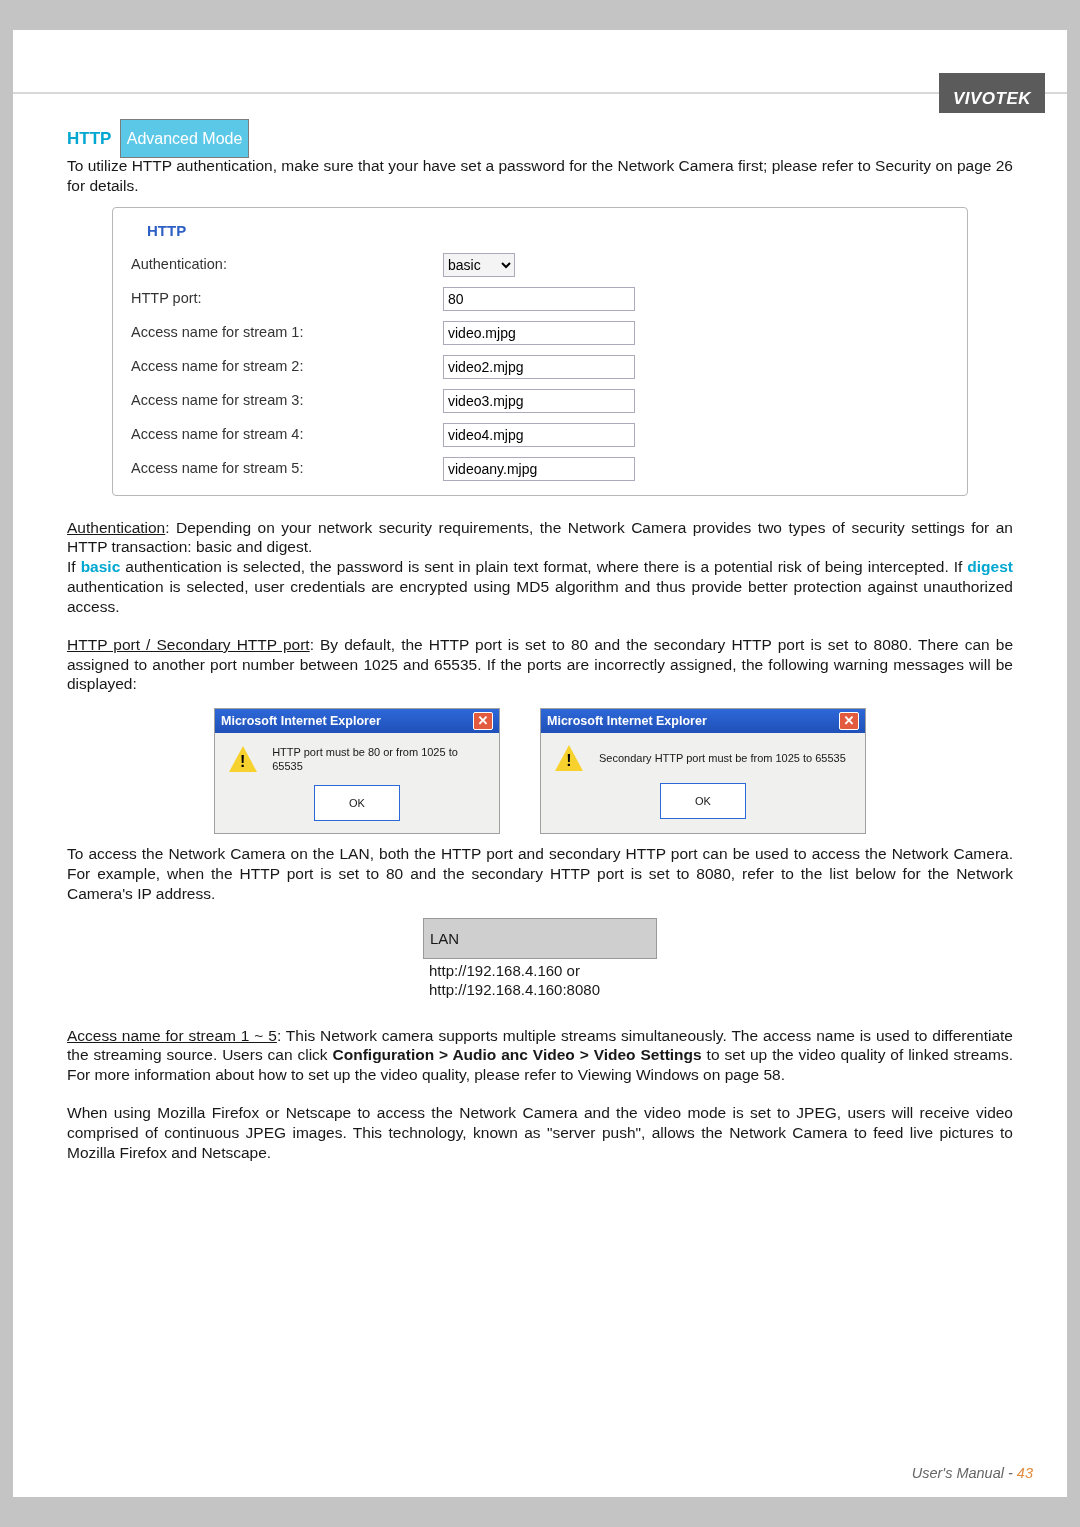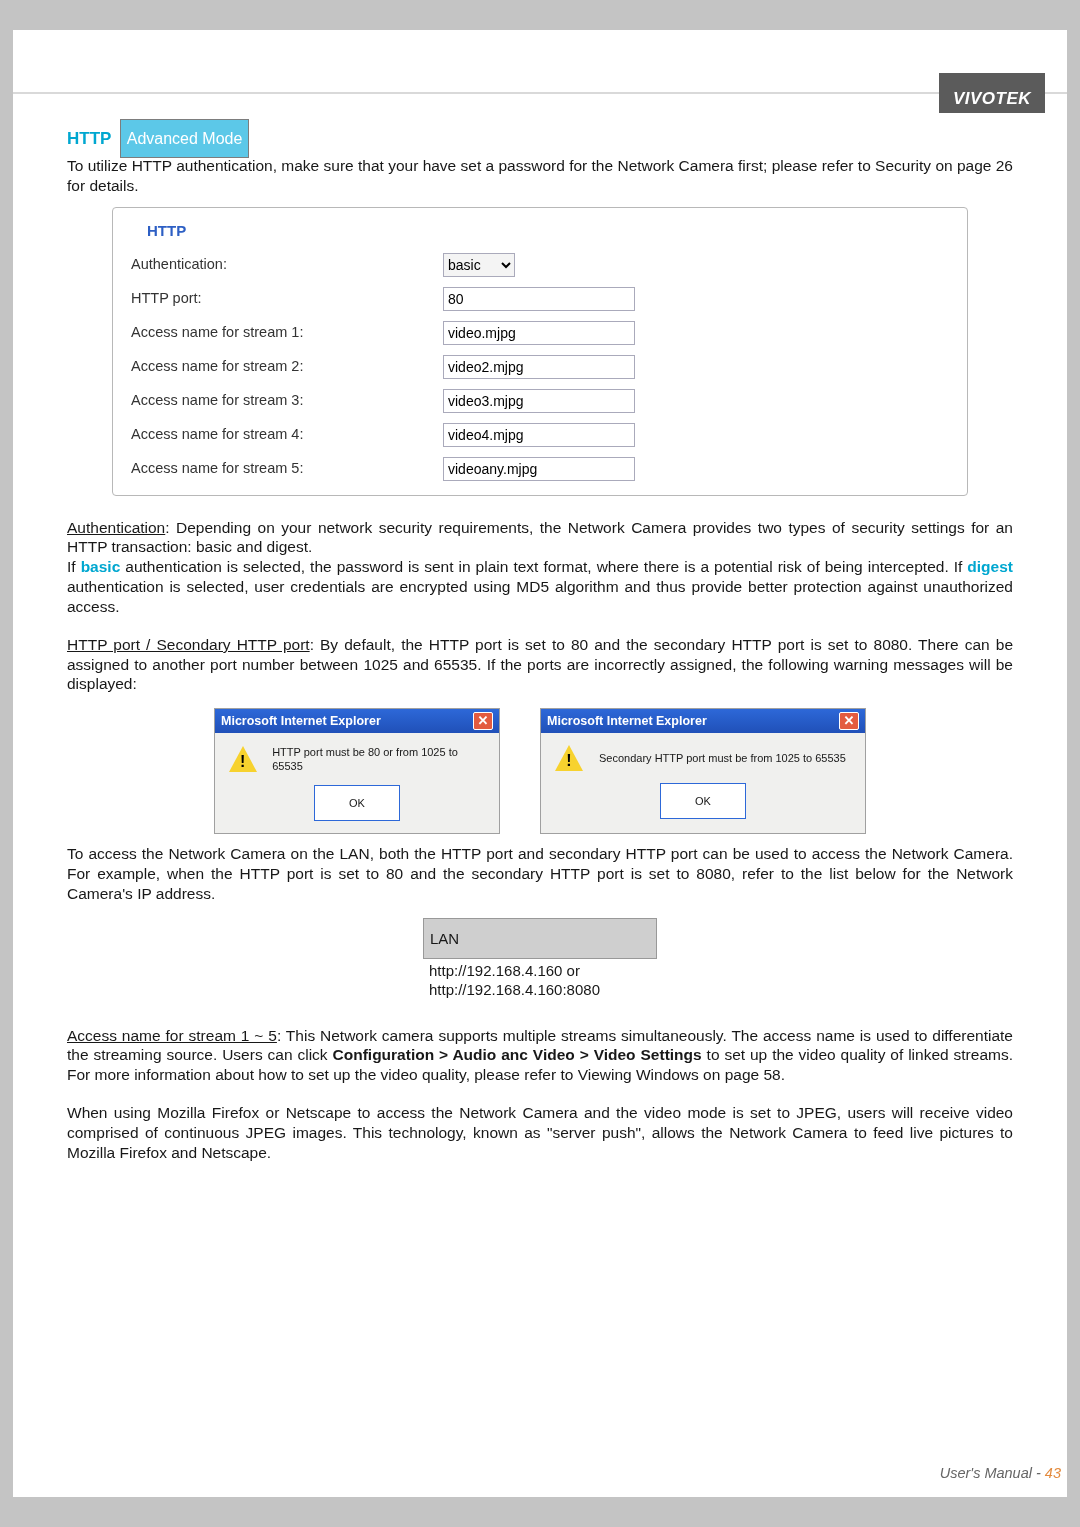--- a/index.html
+++ b/index.html
@@ -190,21 +190,21 @@
     background: #cfcfcf;
     border: 1px solid #999;
     padding: 10px 6px;
   }
   .lan-box .lan-body {
     padding: 2px 6px 4px 6px;
   }
 
   .footer {
     position: absolute;
-    right: 6px;
+    right: 34px;
     bottom: 16px;
     font-style: italic;
     font-size: 14.5px;
     color: #666;
   }
   .footer .pgn { color: #e38a3d; }
 
   .spacer { height: 18px; }
 </style>
 </head>

